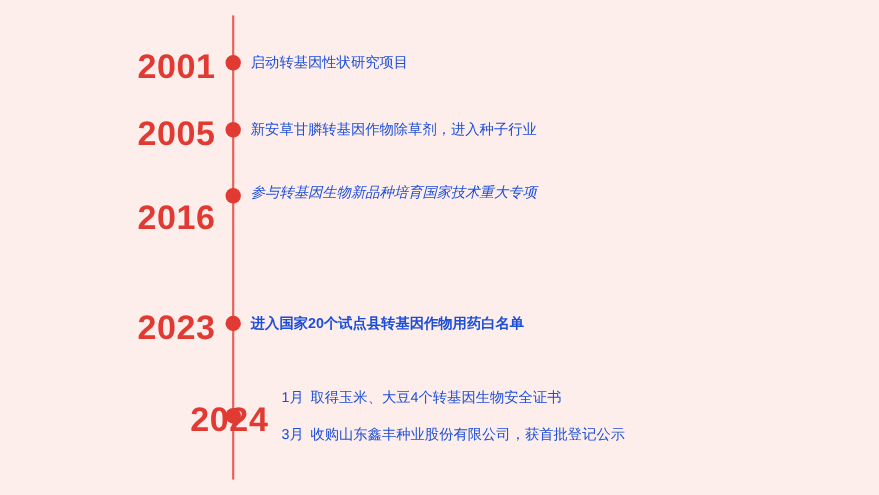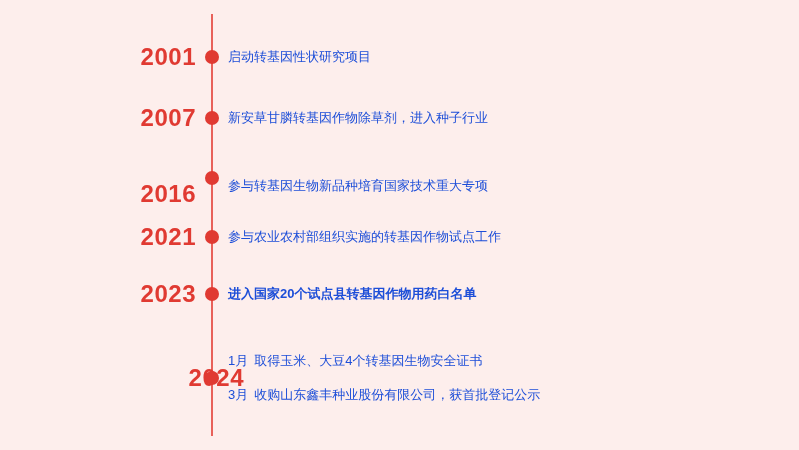--- a/index.html
+++ b/index.html
@@ -41,21 +41,21 @@
     width: 799px;
     display: flex;
     align-items: center;
   }
   .year {
     position: absolute;
     left: 0;
     width: 196px;
     text-align: right;
     color: #e03a32;
-    font-size: 24px;
+    font-size: 31px;
     font-weight: bold;
     letter-spacing: 0.5px;
     line-height: 1;
   }
   .dot {
     position: absolute;
     left: 205px;
     width: 14px;
     height: 14px;
     border-radius: 50%;
@@ -67,54 +67,48 @@
     width: 560px;
   }
   .text-line {
     color: #1d4ed8;
     font-size: 13px;
     line-height: 34px;
     white-space: nowrap;
   }
   .text-line .month {
     margin-right: 6px;
+    margin-left: 28px;
   }
 </style>
 </head>
 <body>
 
 <div class="timeline">
   <div class="axis"></div>
   <div class="rows">
       <div class="row" style="top: 37px; height: 40px;">
         <div class="year" style="top: 8px;">2001</div>
         <div class="dot" style="top: 13px;"></div>
         <div class="texts" style="top: 3px;">
           <div class="text-line"><span>启动转基因性状研究项目</span></div>
         </div>
       </div>
       <div class="row" style="top: 98px; height: 40px;">
-        <div class="year" style="top: 8px;">2007</div>
+        <div class="year" style="top: 8px;">2005</div>
         <div class="dot" style="top: 13px;"></div>
         <div class="texts" style="top: 3px;">
           <div class="text-line"><span>新安草甘膦转基因作物除草剂，进入种子行业</span></div>
         </div>
       </div>
       <div class="row" style="top: 158px; height: 40px;">
         <div class="year" style="top: 24px;">2016</div>
         <div class="dot" style="top: 13px;"></div>
-        <div class="texts" style="top: 11px;">
+        <div class="texts" style="top: 0; font-style: italic;">
           <div class="text-line"><span>参与转基因生物新品种培育国家技术重大专项</span></div>
-        </div>
-      </div>
-      <div class="row" style="top: 217px; height: 40px;">
-        <div class="year" style="top: 8px;">2021</div>
-        <div class="dot" style="top: 13px;"></div>
-        <div class="texts" style="top: 3px;">
-          <div class="text-line"><span>参与农业农村部组织实施的转基因作物试点工作</span></div>
         </div>
       </div>
       <div class="row" style="top: 274px; height: 40px;">
         <div class="year" style="top: 8px;">2023</div>
         <div class="dot" style="top: 13px;"></div>
         <div class="texts" style="top: 3px; font-weight: bold;">
           <div class="text-line"><span>进入国家20个试点县转基因作物用药白名单</span></div>
         </div>
       </div>
       <div class="row" style="top: 358px; height: 40px;">

